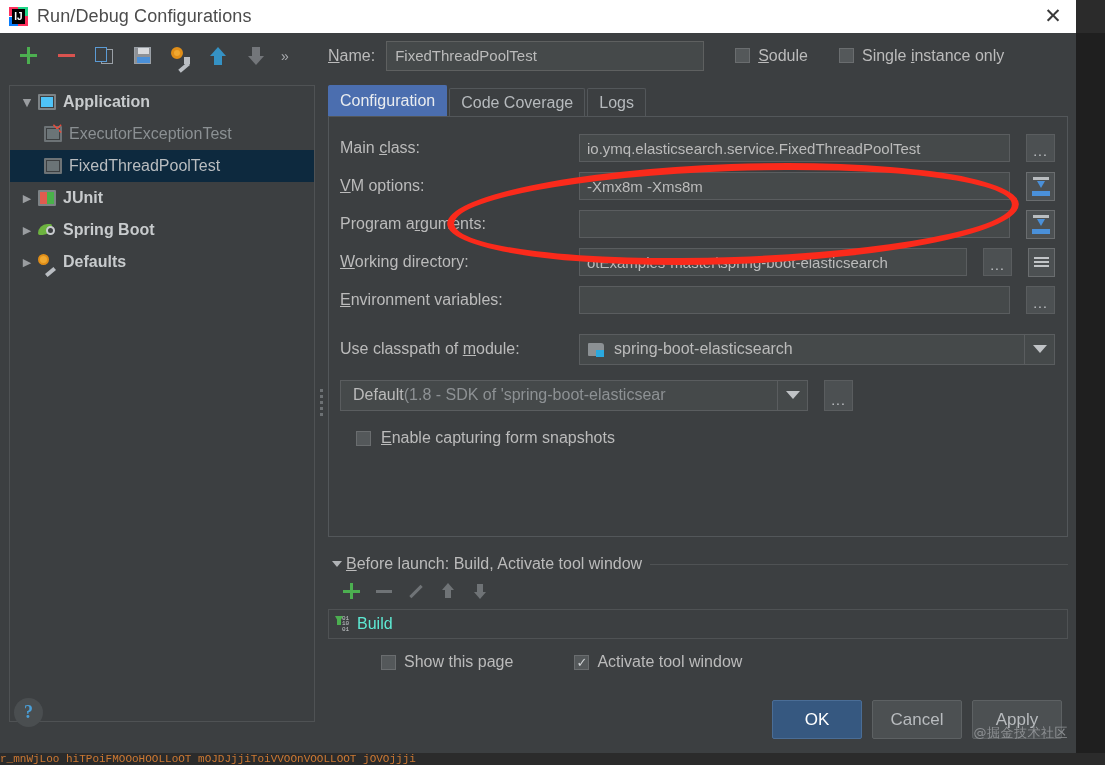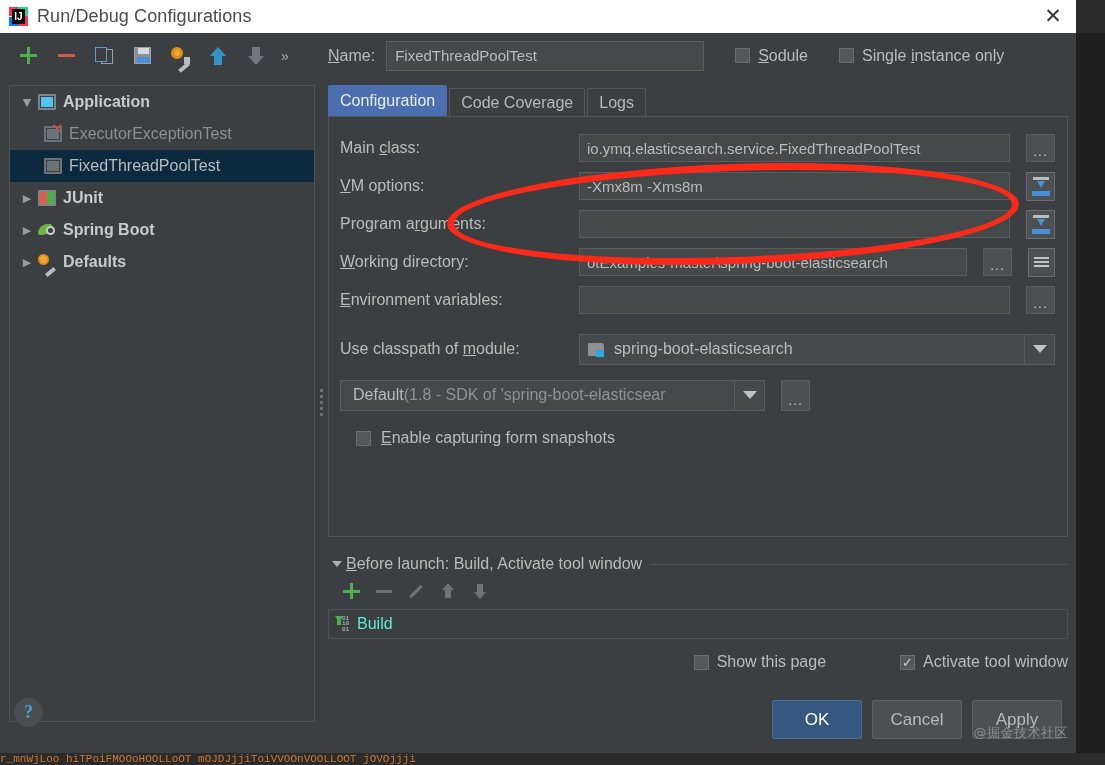--- a/index.html
+++ b/index.html
@@ -252,21 +252,21 @@
     display: flex; align-items: center; padding-left: 6px;
   }
   .build-ico { width: 16px; height: 17px; position: relative; margin-right: 6px; flex:none; }
   .build-ico .gar { position:absolute; left:0; top:0; width:0;height:0;
     border-left:4px solid transparent; border-right:4px solid transparent; border-top:7px solid #4caf50; }
   .build-ico .gtl { position:absolute; left:2px; top:0; width:4px; height:9px; background:#4caf50; }
   .build-ico .bits { position:absolute; left:7px; top:0px; font-size:6px; line-height:5.5px;
     color:#c5c8cb; font-family:"Liberation Mono", monospace; }
   .bl-list-label { font-size: 16px; color: #5eead4; }
 
-  .bl-cbs { display: flex; align-items: center; padding: 14px 0 0 22px; gap: 43px; justify-content: flex-end; }
+  .bl-cbs { display: flex; align-items: center; padding: 14px 0 0 22px; gap: 30px; }
 
   
   .bottombar { position: absolute; left: 0; bottom: 0; width: 1076px; height: 66px; }
   .help-btn {
     position: absolute; left: 14px; top: 11px; width: 29px; height: 29px; border-radius: 50%;
     background: #4a4e50; color: #4a9fd8; display:flex; align-items:center; justify-content:center;
     font-size: 18px; font-weight: bold; font-family: "Liberation Serif", serif;
   }
   .btns { position: absolute; right: 14px; top: 13px; display: flex; gap: 10px; }
   .dbtn {
@@ -484,21 +484,21 @@
                 <div class="b"></div>
               </div>
             <span>spring-boot-elasticsearch</span>
             <span class="arrowbox">
                 <span class="caret-dn"></span>
               </span>
           </div>
         </div>
 
         <div class="frow" style="height:48px; padding-top:8px;">
-          <div class="fdrop jre-text" style="flex:none; width:425px;padding-left:12px;">
+          <div class="fdrop jre-text" style="flex:none; width:468px;padding-left:12px;">
             <span>Default </span>
               <span class="dim">(1.8 - SDK of 'spring-boot-elasticsear</span>
             <span class="arrowbox">
                 <span class="caret-dn"></span>
               </span>
           </div>
           <div class="fbtn-dots" style="height:31px;">...</div>
         </div>
 
         <div class="cbrow">

